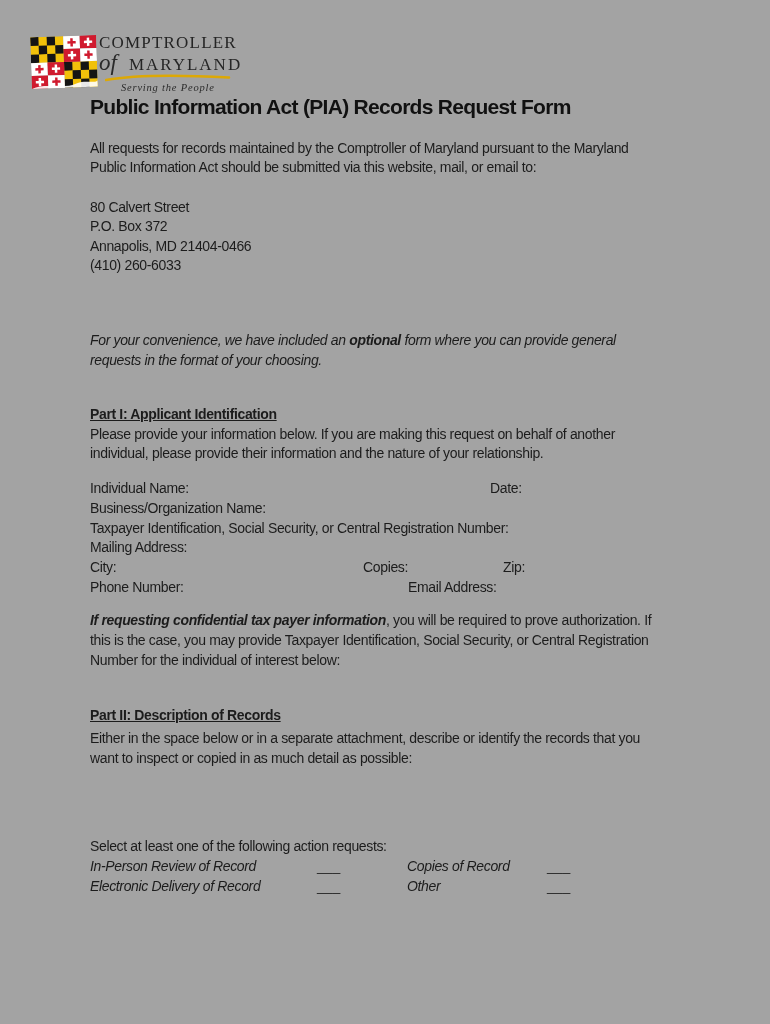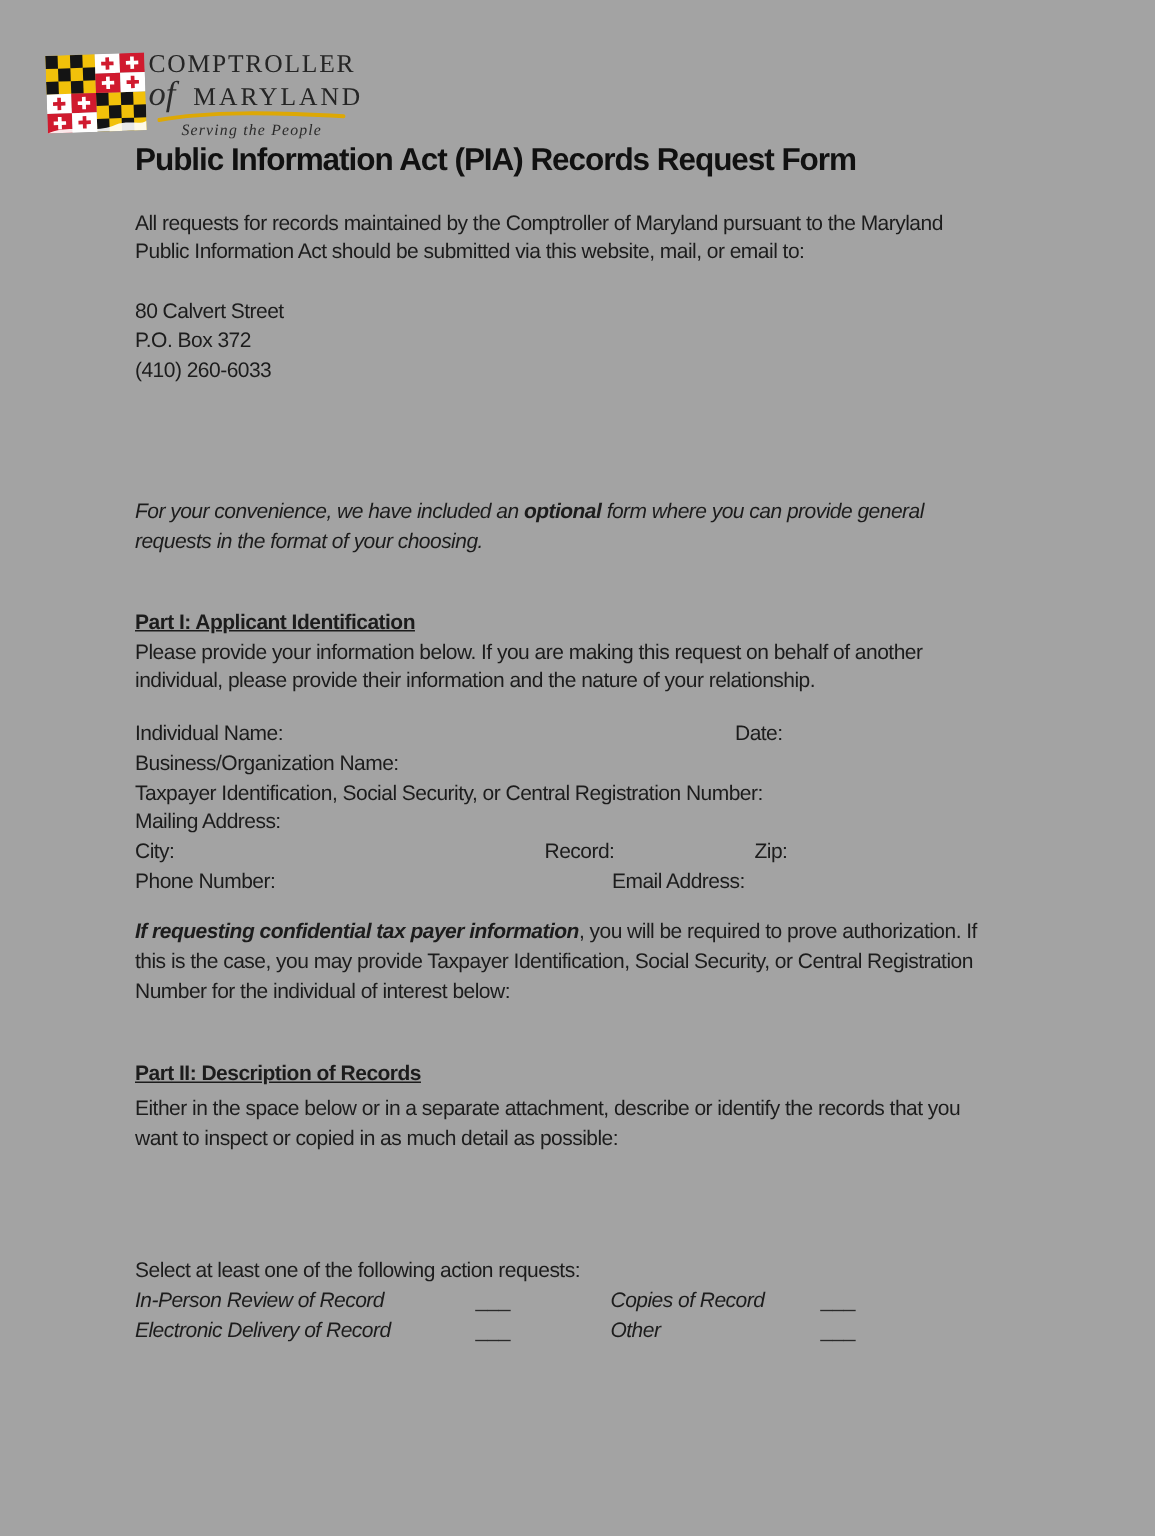--- a/index.html
+++ b/index.html
@@ -119,20 +119,21 @@
   </div>
 
   <div class="abs title">Public Information Act (PIA) Records Request Form</div>
 
   <div class="abs body-text intro multiline">All requests for records maintained by the Comptroller of Maryland pursuant to the Maryland
 Public Information Act should be submitted via this website, mail, or email to:</div>
 
   <div class="abs body-text contact">
     <div>80 Calvert Street</div>
     <div>P.O. Box 372</div>
+    <div>Annapolis, MD 21404-0466</div>
     <div>(410) 260-6033</div>
   </div>
 
   <div class="abs body-text optional-note">
     <div>
       <span>For your convenience, we have included an </span><span class="bold">optional</span><span> form where you can provide general</span>
     </div>
     <div>requests in the format of your choosing.</div>
   </div>
 
@@ -149,21 +150,21 @@
       <span class="c1l">Business/Organization Name:</span>
     </div>
     <div class="frow">
       <span class="c1l">Taxpayer Identification, Social Security, or Central Registration Number:</span>
     </div>
     <div class="frow">
       <span class="c1l">Mailing Address:</span>
     </div>
     <div class="frow">
       <span class="c1l">City:</span>
-      <span style="left:273px;">Record:</span>
+      <span style="left:273px;">Copies:</span>
       <span style="left:413px;">Zip:</span>
     </div>
     <div class="frow">
       <span class="c1l">Phone Number:</span>
       <span style="left:318px;">Email Address:</span>
     </div>
   </div>
 
   <div class="abs body-text confidential">
     <div>

